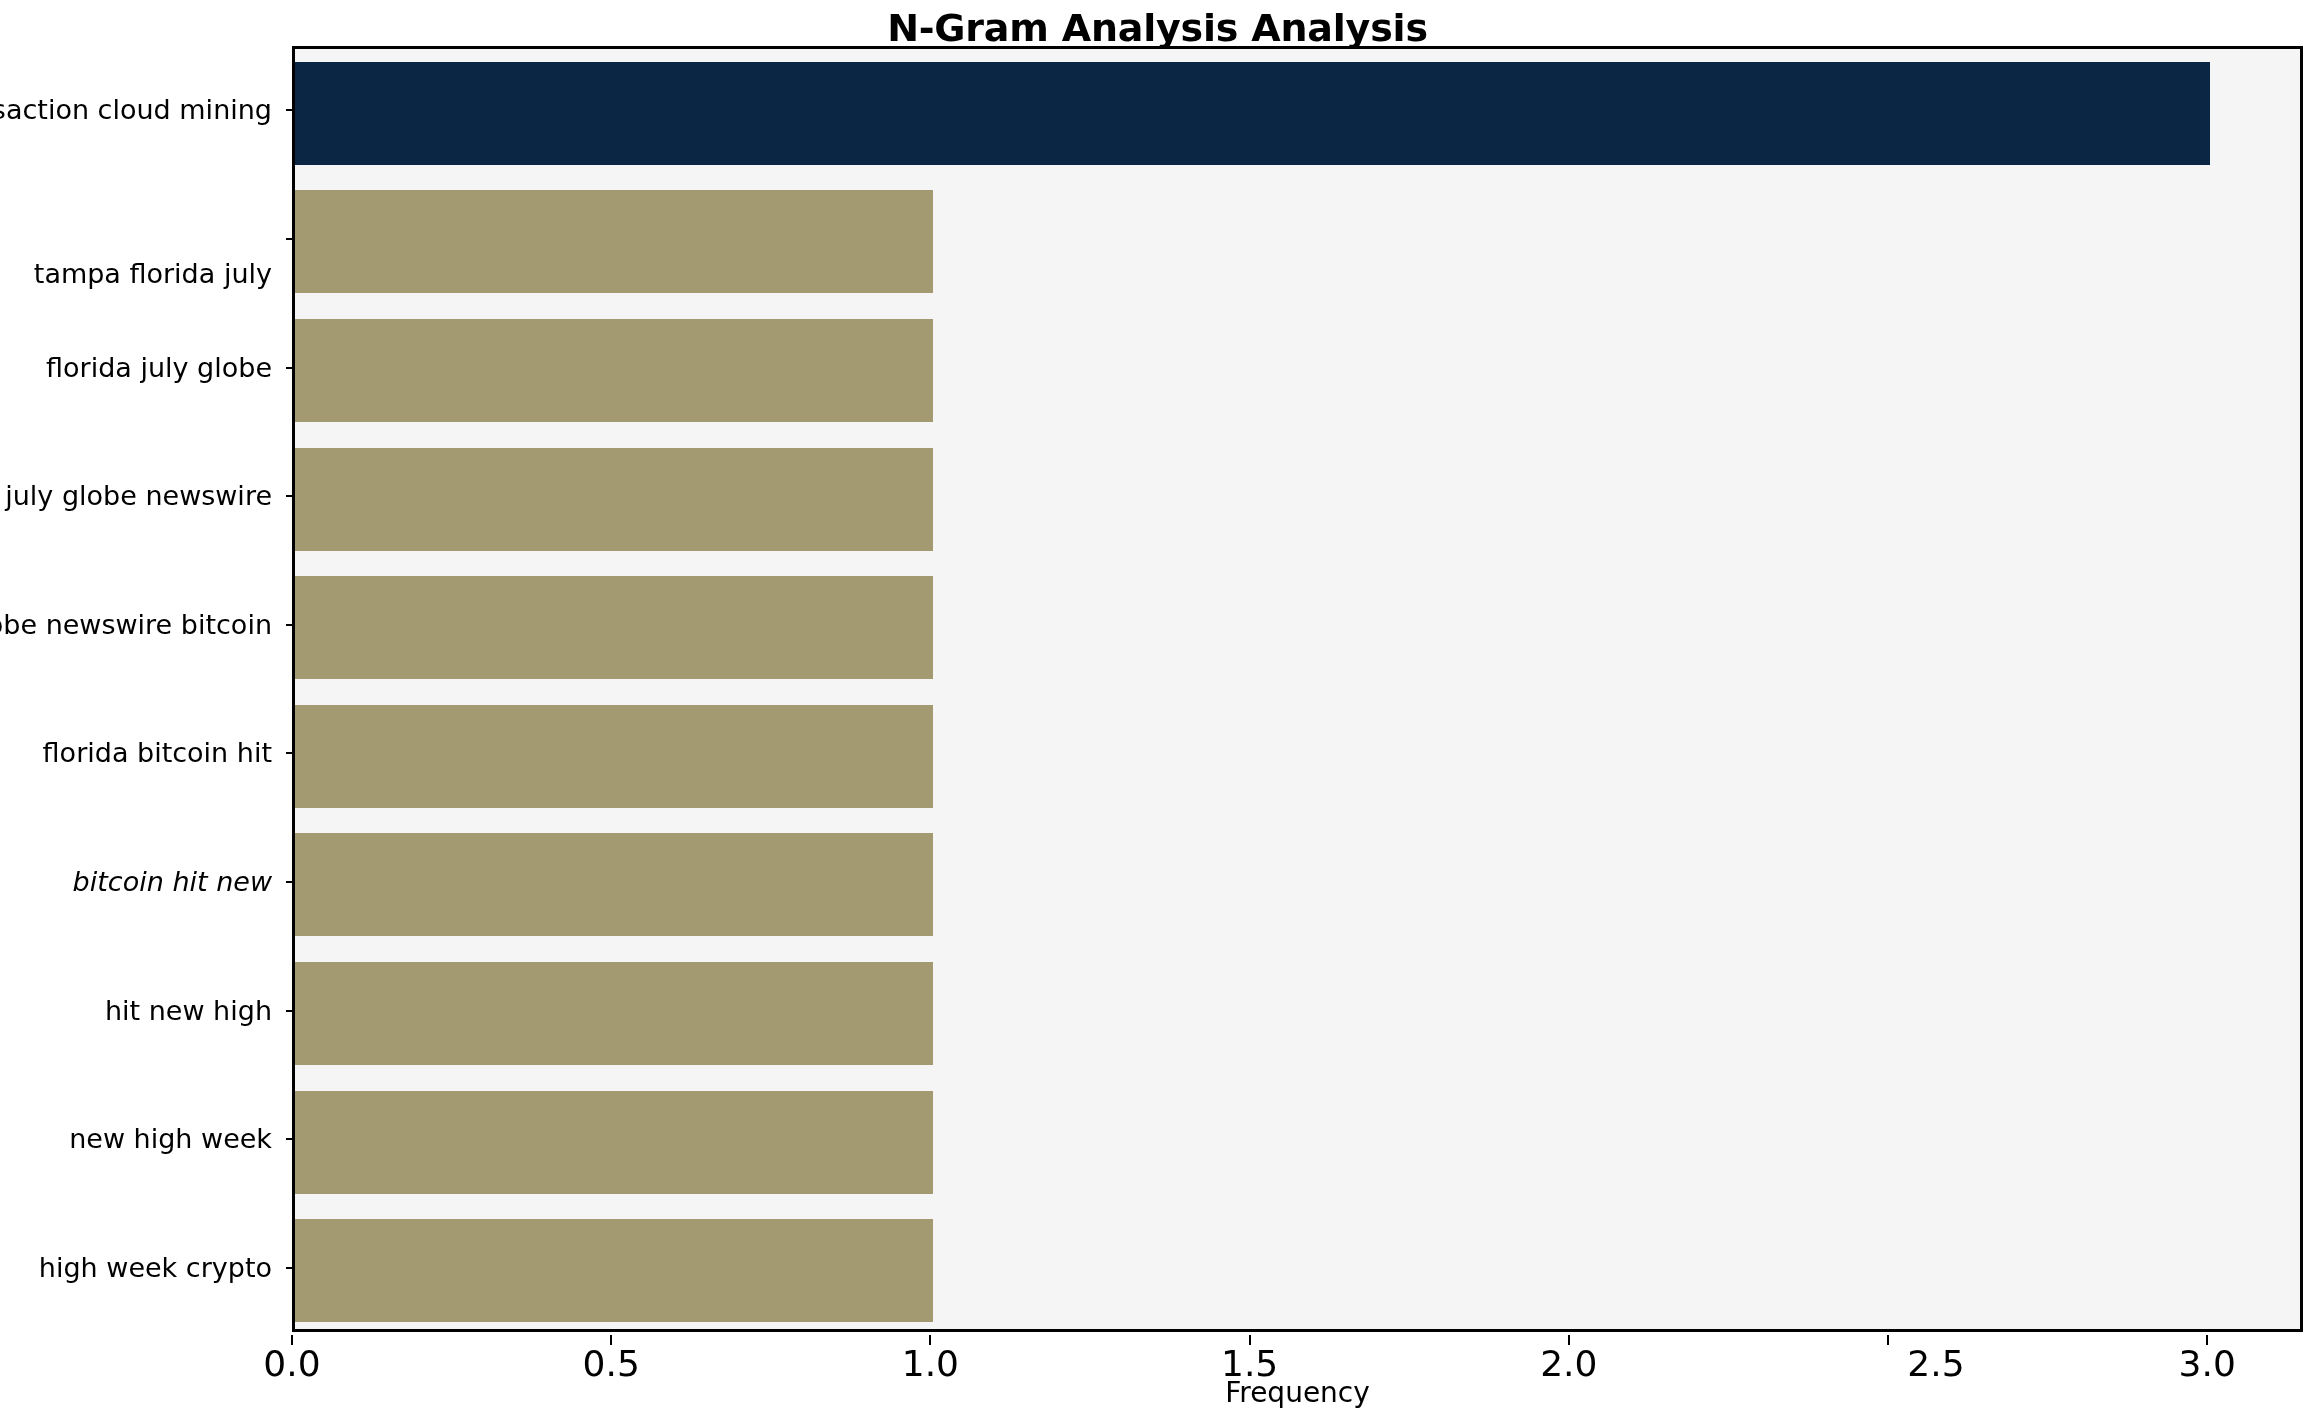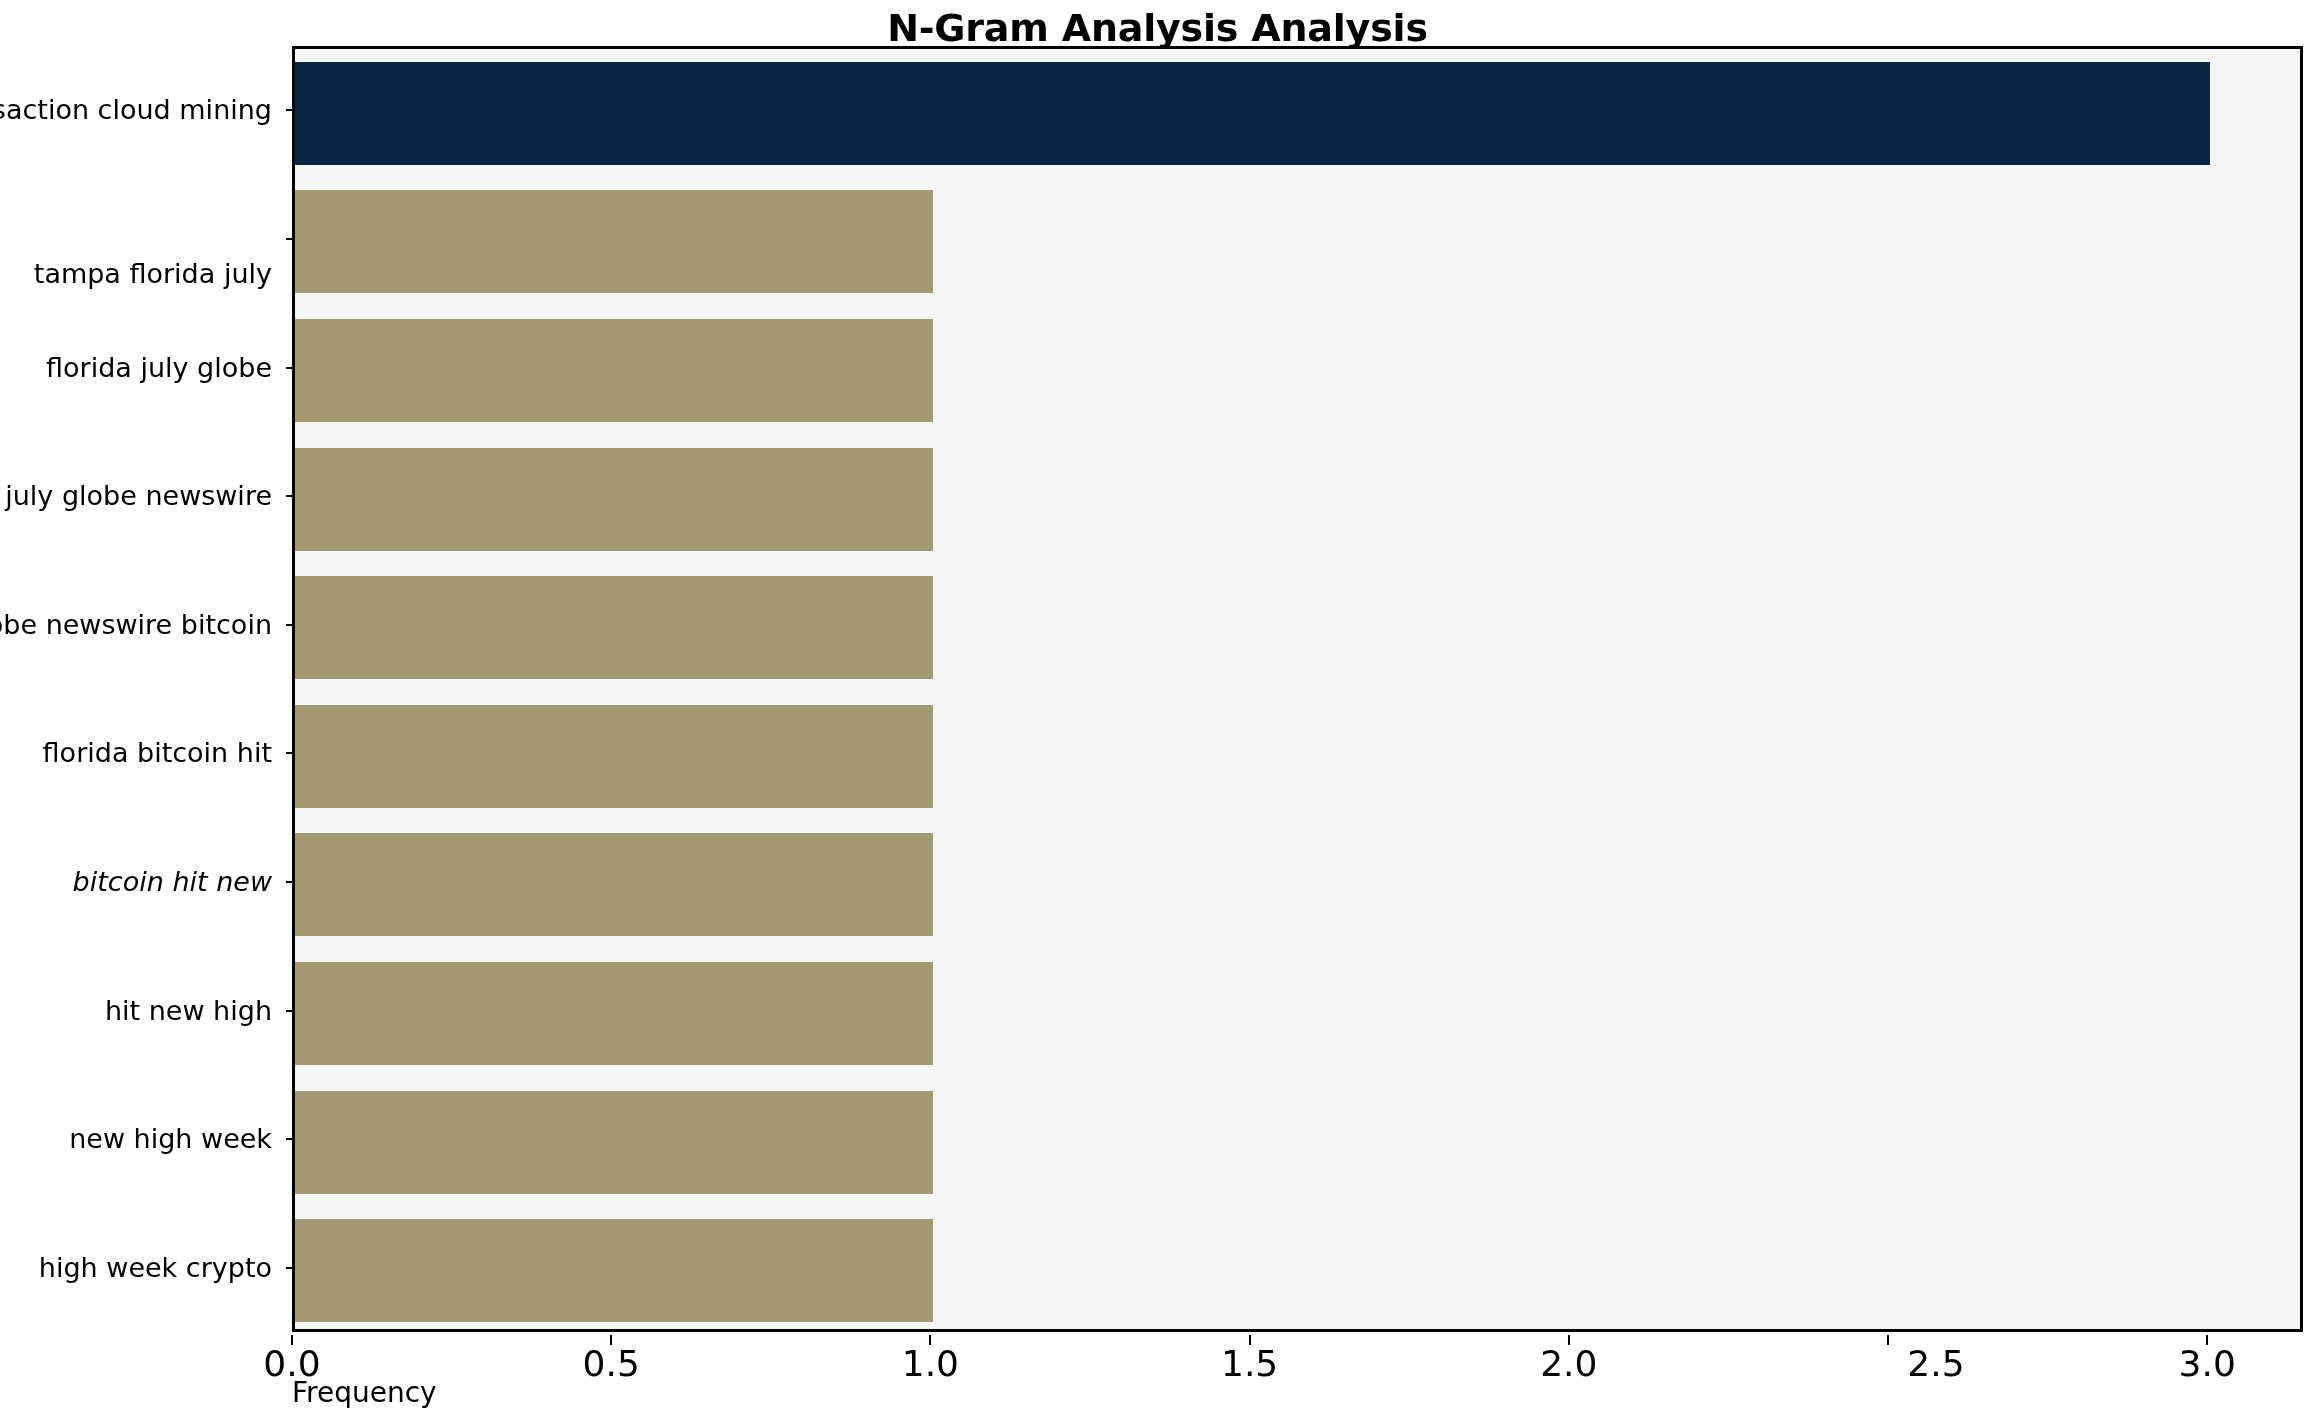--- a/index.html
+++ b/index.html
@@ -118,20 +118,21 @@
     white-space: nowrap;
     line-height: 30px;
   }
 
   
   #x-axis-title {
     position: absolute;
     left: 292px;
     top: 1377px;
     width: 2011px;
+    text-align: center;
     font-size: 28px;
     color: #000000;
     line-height: 32px;
     white-space: nowrap;
   }
 </style>
 </head>
 <body>
 
 <div id="figure">

